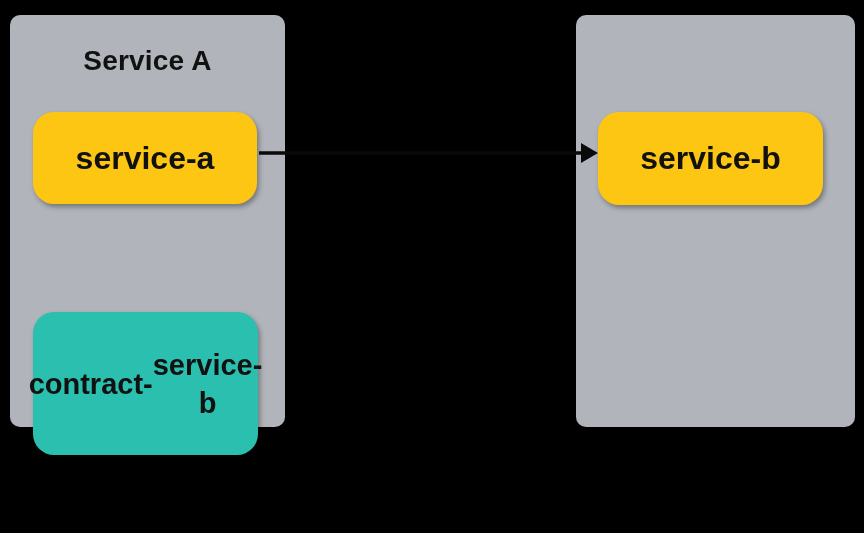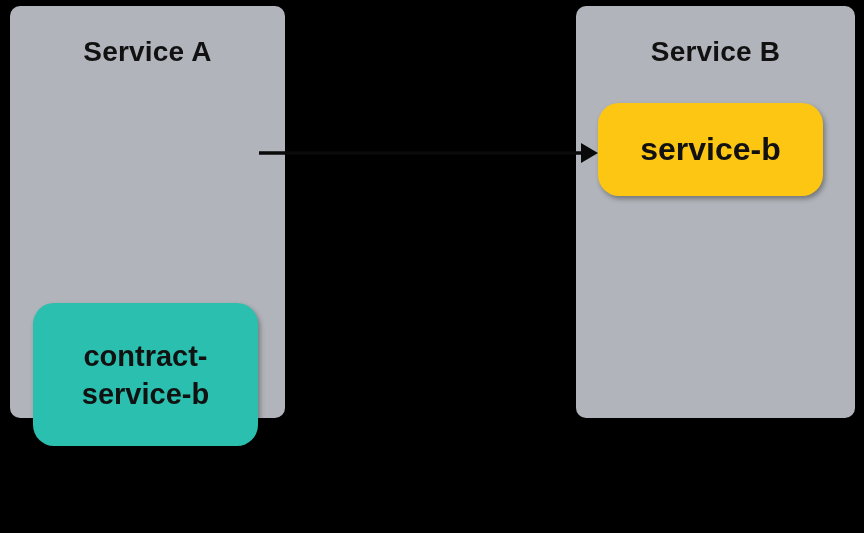--- a/index.html
+++ b/index.html
@@ -10,21 +10,21 @@
   .canvas {
     position: relative;
     width: 864px;
     height: 533px;
     background: var(--background, #000000);
     overflow: hidden;
     font-family: "Liberation Sans", "DejaVu Sans", sans-serif;
   }
   .group {
     position: absolute;
-    top: 6px;
+    top: 15px;
     height: 412px;
     background: var(--group-fill, #b1b5bb);
     border-radius: 10px;
     box-shadow: 3px 3px 6px rgba(0,0,0,0.45);
   }
   .group-a { left: 10px;  width: 275px; }
   .group-b { left: 576px; width: 279px; }
   .group-title {
     position: absolute;
     top: 30px;
@@ -48,21 +48,21 @@
     box-shadow: 2px 3px 5px rgba(0,0,0,0.35);
   }
   .node-service {
     background: var(--service-fill, #fcc613);
     font-size: 32px;
   }
   .node-contract {
     background: var(--contract-fill, #2abfae);
     font-size: 29px;
     line-height: 38px;
-    flex-direction: column;
+    flex-direction: row;
   }
   .node-service-a { left: 23px; top: 97px;  width: 224px; height: 92px; }
   .node-contract-box { left: 23px; top: 297px; width: 225px; height: 143px; }
   .node-service-b { left: 22px; top: 97px;  width: 225px; height: 93px; }
   .edge-layer {
     position: absolute;
     left: 0;
     top: 0;
     width: 864px;
     height: 533px;
@@ -70,29 +70,31 @@
   }
 </style>
 </head>
 <body>
 
 <div class="canvas">
 
   <div class="group group-a">
     <div class="group-title">Service A</div>
 
+    <div class="node node-service node-service-a">
+      <span>service-a</span>
+    </div>
 
     <div class="node node-contract node-contract-box">
       <span>contract-</span>
       <span>service-b</span>
     </div>
   </div>
 
   <div class="group group-b">
-    <div class="group-title">Service B</div>
 
     <div class="node node-service node-service-b">
       <span>service-b</span>
     </div>
   </div>
 
   <svg class="edge-layer" viewBox="0 0 864 533">
     <line x1="259" y1="153" x2="585" y2="153" stroke="var(--arrow-color, #0a0a0a)" stroke-width="3.5"></line>
     <polygon points="581,143 598,153 581,163" fill="var(--arrow-color, #0a0a0a)"></polygon>
   </svg>

